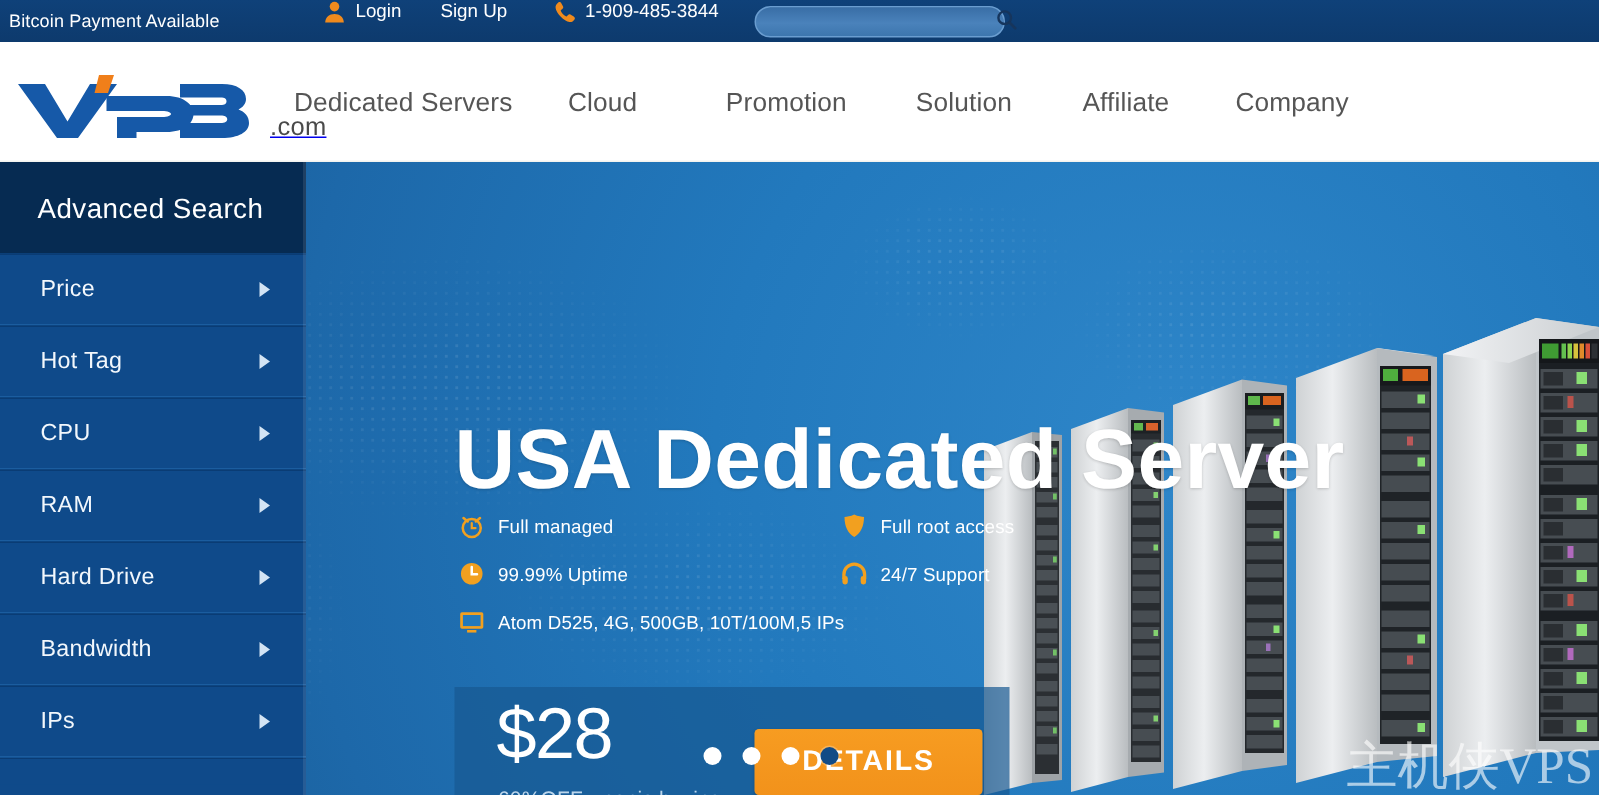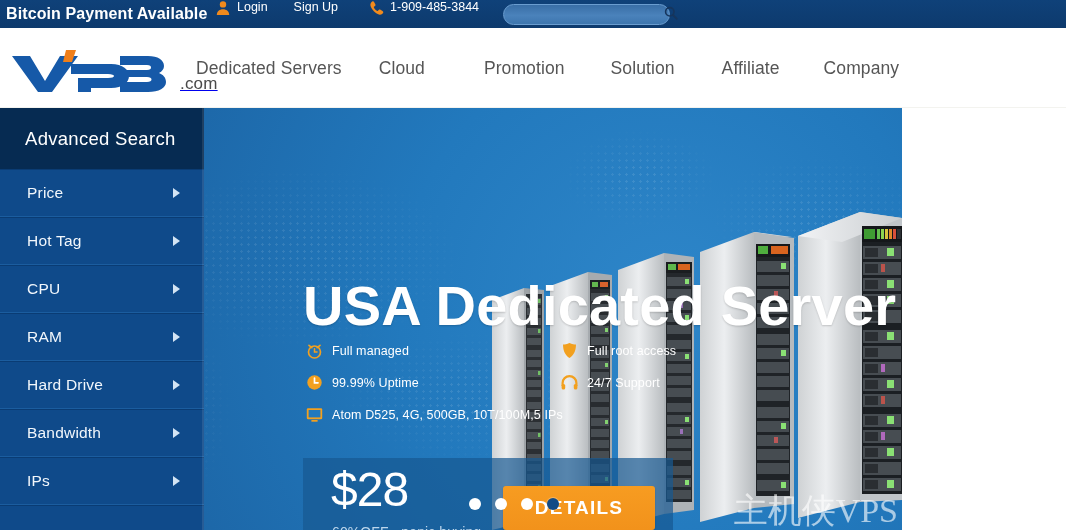--- a/index.html
+++ b/index.html
@@ -17,25 +17,24 @@
     height: 28px;
     width: 1066px;
     background: linear-gradient(180deg, #0f4179 0%, #0d3a6d 100%);
     display: flex;
     align-items: center;
     color: #ffffff;
     font-size: 12px;
   }
   .topbar-promo {
     margin-left: 6px;
-    font-size: 16px;
+    font-size: 12px;
     color: #ffffff;
     letter-spacing: 0.1px;
     white-space: nowrap;
-    font-weight: bold;
   }
   .topbar-right {
     position: absolute;
     left: 215px;
     top: 0;
     height: 28px;
     display: flex;
     gap: 0px;
   }
   .tb-icon { display: inline-flex; align-items: center; justify-content: center; }
@@ -124,21 +123,21 @@
   }
   .nav-sp-1 { width: 37px; }
   .nav-sp-2 { width: 59px; }
   .nav-sp-3 { width: 46px; }
   .nav-sp-4 { width: 47px; }
   .nav-sp-5 { width: 44px; }
 
   
   .stage {
     position: relative;
-    width: 902px;
+    width: 1066px;
     height: 422px;
     overflow: hidden;
     background:
       radial-gradient(circle at 74% 46%, #2e86c9 0%, #2279bd 38%, #1d68a9 72%, #17598f 100%);
   }
   
   .dotmap {
     position: absolute;
     inset: 0;
     background-image: radial-gradient(rgba(255,255,255,0.10) 1px, transparent 1.2px);

